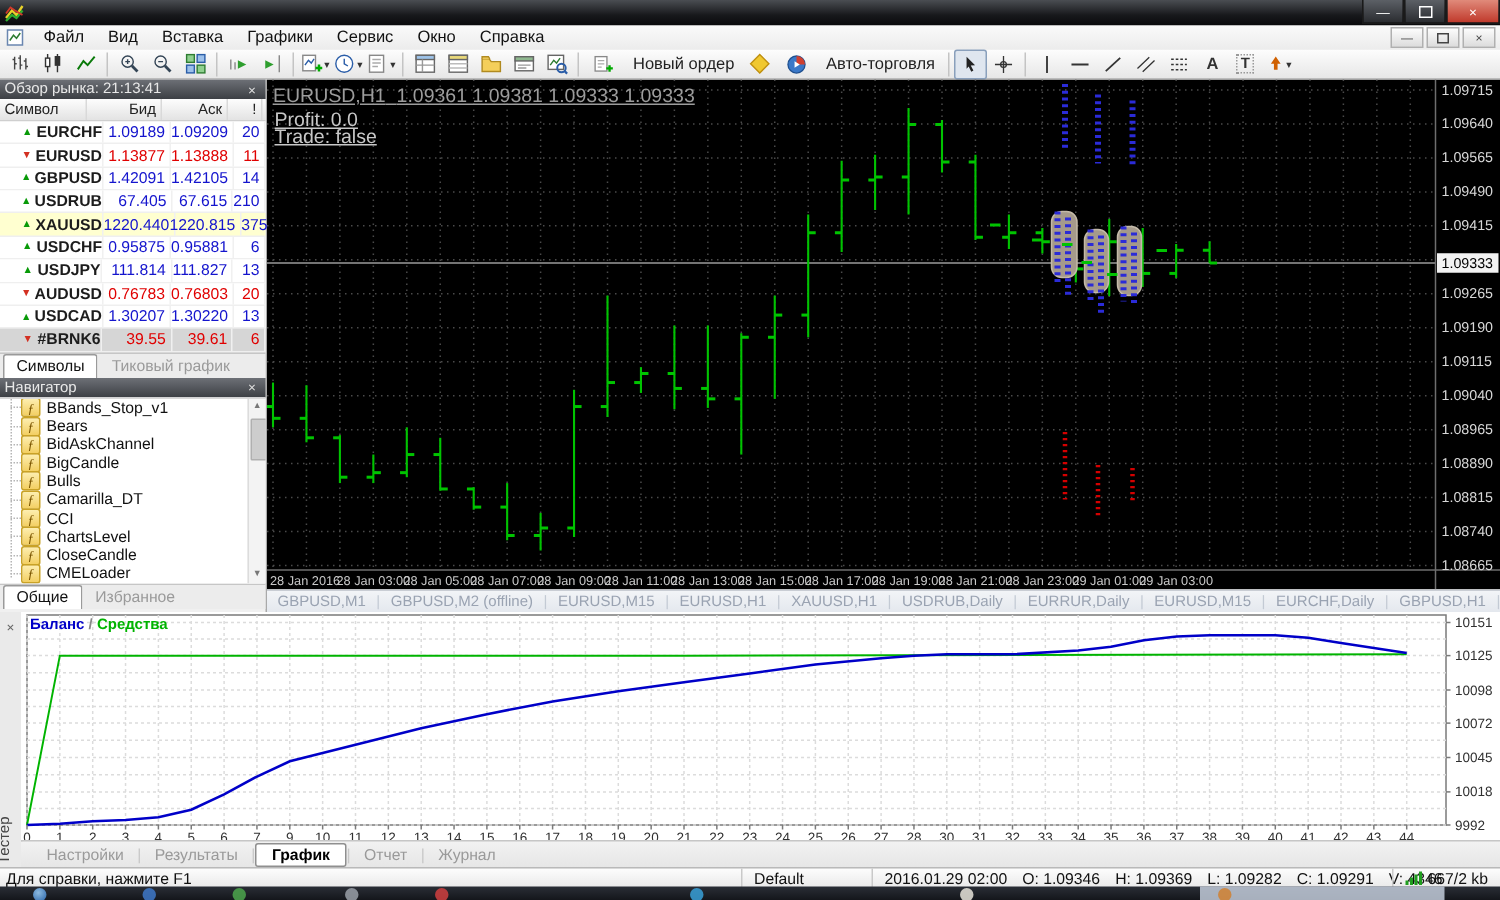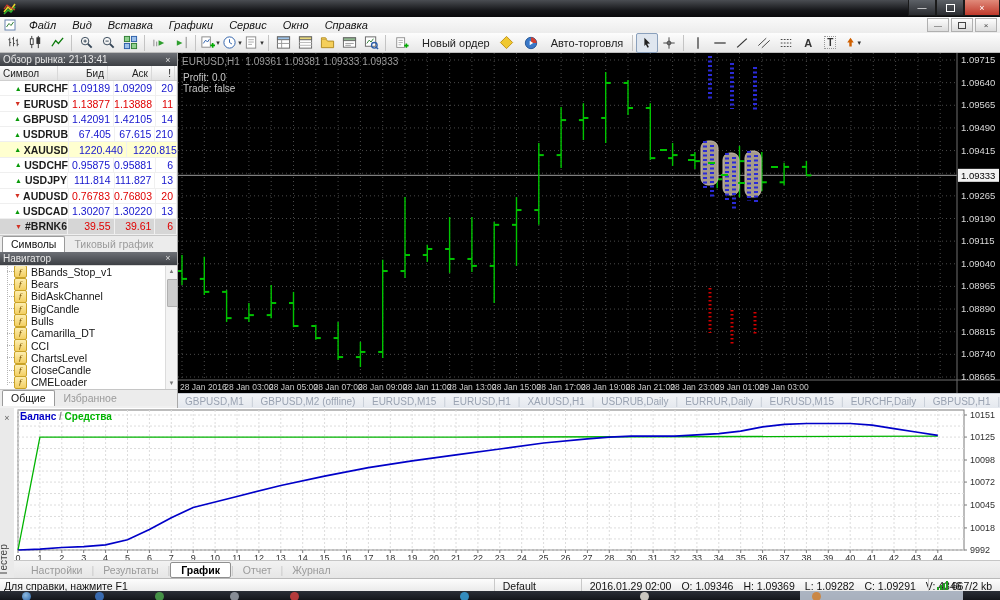--- a/index.html
+++ b/index.html
@@ -67,21 +67,21 @@
   .treeline{position:absolute;left:7px;top:0;bottom:4px;border-left:1px dotted #b5b5b5;}
   .fico{width:11px;height:11px;margin-right:4px;background:linear-gradient(#fdeeb0,#f3cf62);border:1px solid #c9a227;
     border-radius:2px;color:#7a5400;font-family:"Liberation Serif",serif;font-style:italic;font-size:9px;
     display:flex;align-items:center;justify-content:center;flex:none;}
   .scroll{position:absolute;right:0;top:0;bottom:0;width:11px;background:#f3f3f3;border-left:1px solid #dcdcdc;}
   .scroll .sarr{height:11px;font-size:6px;color:#777;text-align:center;line-height:11px;}
   .scroll .sarr.dn{position:absolute;bottom:0;left:0;right:0;}
   .thumb{position:absolute;top:13px;left:1px;width:9px;height:26px;background:#cdcdcd;border:1px solid #b0b0b0;border-radius:1px;}
   
   #main-chart{position:absolute;left:178px;top:53px;}
-  .chart-overlay{position:absolute;color:#9c9c9c;font-size:10px;white-space:nowrap;}
+  .chart-overlay{position:absolute;color:#9c9c9c;font-size:13px;white-space:nowrap;text-decoration:underline;}
   
   .charttabs{position:absolute;left:178px;top:393px;width:822px;height:15px;background:linear-gradient(#f2f4f7,#e4e8ee);
     border-top:1px solid #c9cdd4;display:flex;align-items:center;font-size:10px;color:#9aa3b2;overflow:hidden;box-sizing:border-box;}
   .ctab{padding:0 7px;white-space:nowrap;}
   .ctabsep{color:#c3cad4;}
   
   .teststrip{position:absolute;left:0;top:408px;width:14px;height:170px;background:#eaeaea;border-right:1px solid #cscsc;}
   .teststrip{border-right:1px solid #cfcfcf;}
   .teststrip .tx{position:absolute;left:1px;top:5px;font-size:9px;color:#666;width:12px;text-align:center;}
   .vlabel{position:absolute;left:-2px;bottom:2px;width:18px;height:60px;writing-mode:vertical-rl;transform:rotate(180deg);
@@ -123,21 +123,21 @@
         </div>
       <div class="wbtn close">×</div>
     </div>
   </div>
 
   <div class="menubar">
     <svg class="docico" width="12" height="12" viewBox="0 0 12 12">
       <rect x="1" y="1" width="10" height="10" fill="#fff" stroke="#6a86b0"></rect>
       <path d="M2.5 8 L5 4.5 L7 6.5 L9.5 3" stroke="#2e7d32" fill="none"></path>
     </svg>
-    <span id="menu-items" style="display:flex;font-style:italic;">
+    <span id="menu-items" style="display:flex;">
         <span class="menu-item">Файл</span>
         <span class="menu-item">Вид</span>
         <span class="menu-item">Вставка</span>
         <span class="menu-item">Графики</span>
         <span class="menu-item">Сервис</span>
         <span class="menu-item">Окно</span>
         <span class="menu-item">Справка</span>
       </span>
     <div class="mwbtns">
       <div class="mwbtn">—</div>
@@ -377,21 +377,21 @@
           </div>
           <div class="mwrow">
             <div class="c-sym">
               <span class="arr up">▲</span>
               <span class="sym-name">USDRUB</span>
             </div>
             <div class="c-bid num blue">67.405</div>
             <div class="c-ask num blue">67.615</div>
             <div class="c-spr num blue">210</div>
           </div>
-          <div class="mwrow" style="background: rgb(255, 255, 208); gap: 10px;">
+          <div class="mwrow" style="background: rgb(255, 255, 208);">
             <div class="c-sym">
               <span class="arr up">▲</span>
               <span class="sym-name">XAUUSD</span>
             </div>
             <div class="c-bid num blue">1220.440</div>
             <div class="c-ask num blue">1220.815</div>
             <div class="c-spr num blue">375</div>
           </div>
           <div class="mwrow">
             <div class="c-sym">

